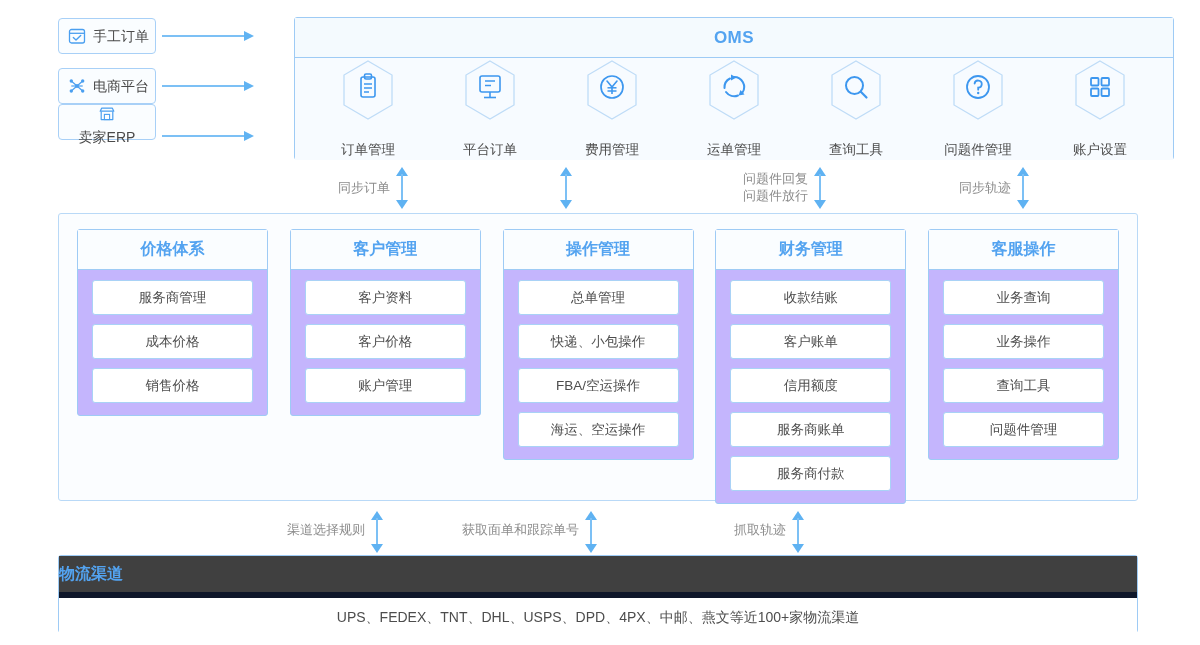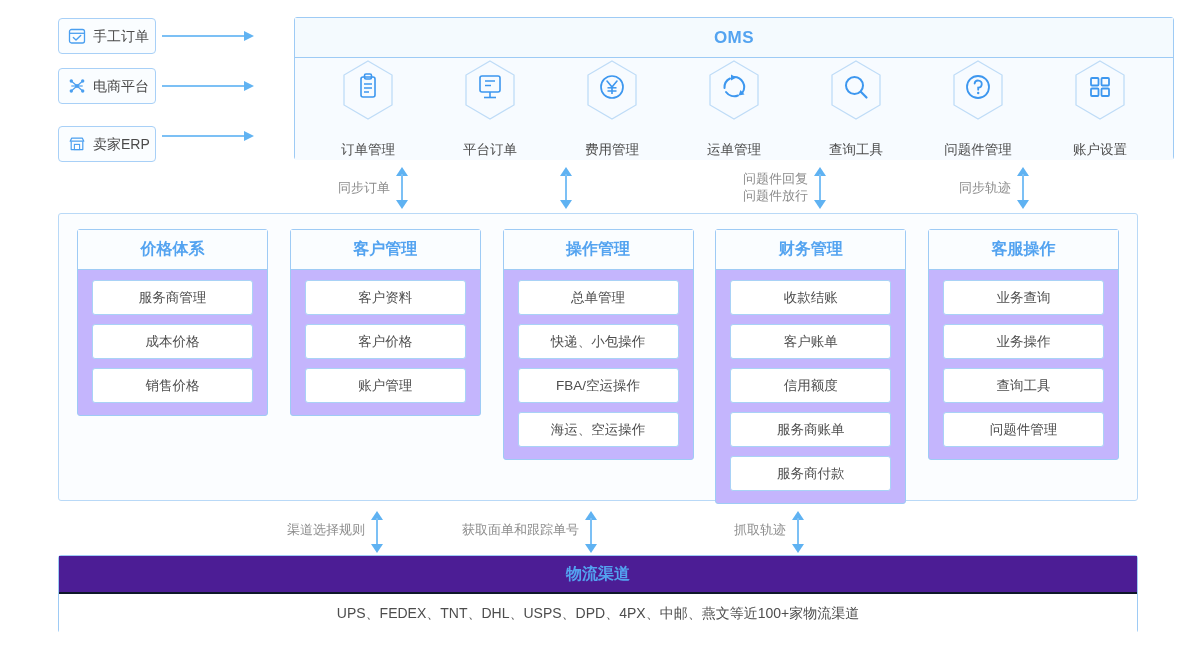--- a/index.html
+++ b/index.html
@@ -90,22 +90,22 @@
     display:flex;align-items:center;justify-content:center;
     font-size:13.5px;color:#4d4d4d;white-space:nowrap;box-sizing:border-box;
   }
 
   
   .logi{
     position:absolute;left:58px;top:555px;width:1080px;height:78px;
     border:1px solid #9ecbf5;border-radius:3px;background:#ffffff;box-sizing:border-box;
   }
   .logi-head{
-    height:36px;background:#4c1d95;border-bottom:2px solid #0f172a;
-    display:flex;align-items:center;justify-content:center;
+    height:36px;background:#404040;border-bottom:6px solid #0f172a;
+    display:flex;align-items:center;justify-content:flex-start;
   }
   .logi-title{font-size:16px;font-weight:bold;color:#53a3f0;}
   .logi-body{
     height:40px;display:flex;align-items:center;justify-content:center;background:#ffffff;
   }
   .logi-text{font-size:14px;color:#4d4d4d;}
 </style>
 </head>
 <body>
 
@@ -135,21 +135,21 @@
             <circle cx="14.7" cy="4" r="1.7"></circle>
           <circle cx="3.3" cy="14" r="1.7"></circle>
             <circle cx="14.7" cy="14" r="1.7"></circle>
           <circle cx="9" cy="9" r="1.9"></circle>
         </g>
       </svg>
     </span>
     <span class="src-label">电商平台</span>
   </div>
 
-  <div class="src-box" style="left:58px;top:126px;">
+  <div class="src-box" style="left:58px;top:104px;flex-direction:column;">
     <span class="src-ico">
       <svg viewBox="0 0 18 18" width="18" height="18">
         <path d="M2.2 6.2 L3.6 3.2 H14.4 L15.8 6.2 Z" fill="none" stroke="#4a9ff0" stroke-width="1.2" stroke-linejoin="round"></path>
         <path d="M3.2 6.4 V14.6 H14.8 V6.4" fill="none" stroke="#4a9ff0" stroke-width="1.2" stroke-linejoin="round"></path>
         <rect x="6.4" y="9.4" width="5.2" height="5.2" fill="none" stroke="#4a9ff0" stroke-width="1.1"></rect>
       </svg>
     </span>
     <span class="src-label">卖家ERP</span>
   </div>
 

